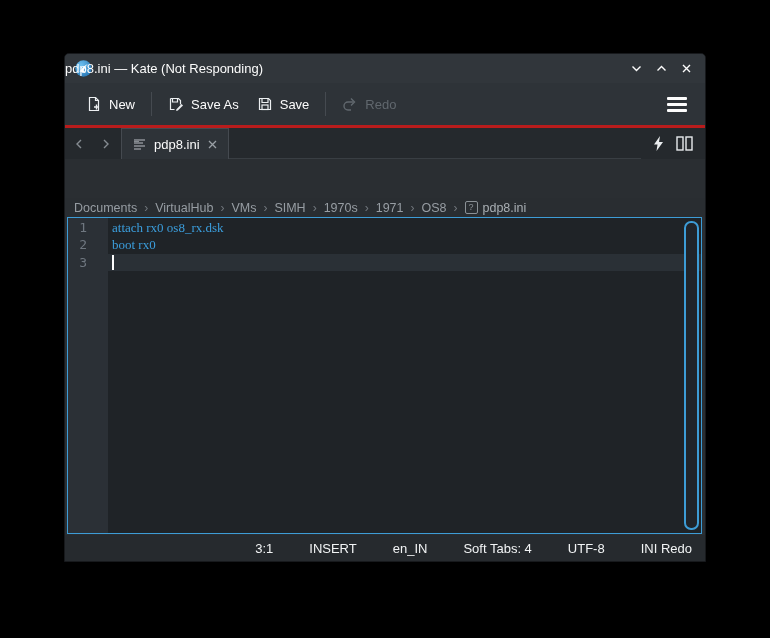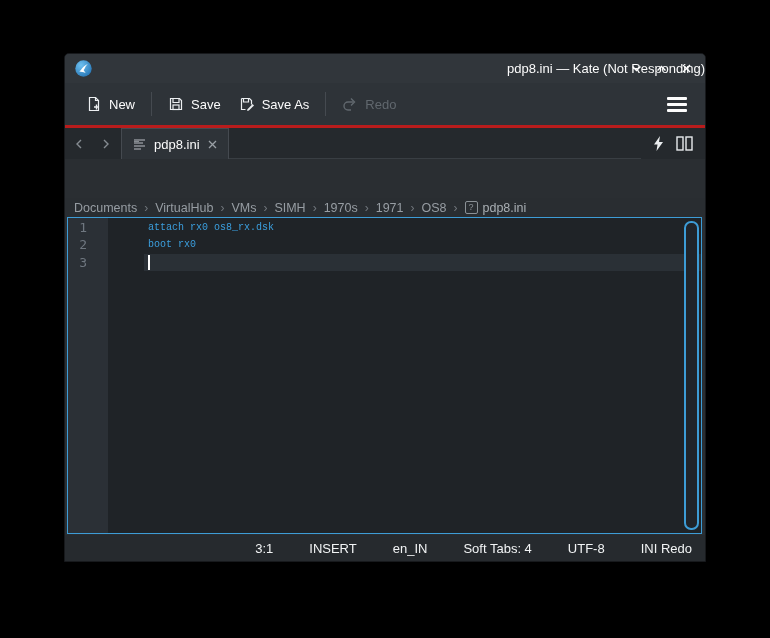--- a/index.html
+++ b/index.html
@@ -7,22 +7,22 @@
               font-family:"Liberation Sans", sans-serif; }
 
   .window { position:absolute; left:64px; top:53px; width:642px; height:509px;
             background:#2a2e32; border:1px solid #17191c; border-radius:5px 5px 0 0;
             display:flex; flex-direction:column; }
 
   
   .titlebar { height:29px; background:#31363b; border-radius:4px 4px 0 0;
               display:flex; align-items:center; position:relative; flex:0 0 auto; }
   .app-icon { width:19px; height:19px; margin-left:9px; }
-  .title { position:absolute; left:0; right:0; text-align:right;
-           color:#fcfcfc; font-size:13px;padding-left:12px; }
+  .title { position:absolute; left:0; right:0; text-align:left;
+           color:#fcfcfc; font-size:13px; }
   .win-controls { margin-left:auto; display:flex; align-items:center; gap:11px;
                   padding-right:12px; z-index:2; }
   .win-btn { width:14px; height:14px; display:flex; align-items:center; justify-content:center; }
   .win-btn svg { display:block; }
 
   
   .toolbar { height:45px; background:#2e3338; border-bottom:3px solid #b91c1c;
              display:flex; align-items:center; padding:0 12px; flex:0 0 auto; }
   .tbtn { display:flex; align-items:center; gap:7px; padding:6px 9px;
           color:#fcfcfc; font-size:13px; border-radius:3px; }
@@ -50,22 +50,22 @@
   .crumb-file { display:flex; align-items:center; gap:5px; color:#a9afb4; }
   .file-unknown-icon { width:13px; height:13px; border:1px solid #8b9196; border-radius:2px;
                        color:#8b9196; font-size:9px; line-height:11px; text-align:center; }
 
   
   .editor-frame { flex:1; margin:0 3px 1px 2px; border:1px solid #3d9cd6;
                   background:#1f2327; display:flex; position:relative; overflow:hidden; }
   .gutter { width:40px; background:#2b3036; color:#6f7780;
             font-family:"DejaVu Sans Mono", monospace; font-size:13px; line-height:17.4px;
             text-align:right; padding:1px 21px 0 0; flex:0 0 auto; }
-  .text-area { flex:1; position:relative; font-family:Liberation Mono, monospace;
-               font-size:10px; line-height:17.4px; padding-top:1px;padding-left:36px; }
+  .text-area { flex:1; position:relative; font-family:Liberation Serif, serif;
+               font-size:13px; line-height:17.4px; padding-top:1px; }
   .code-line { height:17.4px; padding-left:4px; color:#3b9edd; white-space:pre; position:relative; }
   .code-line.current { background:#2a3036; }
   .cursor { position:absolute; left:4px; top:1px; width:2px; height:15px; background:#fcfcfc; }
   .scrollbar { position:absolute; top:3px; bottom:3px; right:2px; width:15px;
                border:2px solid #3d9cd6; border-radius:7px; background:#20242a; }
 
   
   .statusbar { height:26px; background:#262a2e; display:flex; align-items:center;
                justify-content:flex-end; gap:34px; padding-right:12px;
                color:#f2f4f5; font-size:13px; flex:0 0 auto; }
@@ -112,33 +112,33 @@
       <svg width="16" height="16" viewBox="0 0 16 16">
         <path d="M3.5 1.5 h6 l3 3 v10 h-9 z" fill="none" stroke="#eceff1" stroke-width="1.2"></path>
         <path d="M9.5 1.5 v3 h3" fill="none" stroke="#eceff1" stroke-width="1.2"></path>
         <path d="M8 11 h5 M10.5 8.5 v5" stroke="#eceff1" stroke-width="1.4"></path>
       </svg>
       <span>New</span>
     </div>
     <div class="tsep"></div>
     <div class="tbtn">
       <svg width="16" height="16" viewBox="0 0 16 16">
+        <path d="M2.5 2.5 h8 l2 2 v4 M6.5 13.5 h-4 v-11" fill="none" stroke="#eceff1" stroke-width="1.2"></path>
+        <path d="M4.5 2.5 v3.5 h5 v-3.5" fill="none" stroke="#eceff1" stroke-width="1.2"></path>
+        <path d="M8.5 13.2 L13.6 8.1 L15 9.5 L9.9 14.6 L8.2 15 Z" fill="#eceff1"></path>
+      </svg>
+      <span>Save As</span>
+    </div>
+    <div class="tbtn">
+      <svg width="16" height="16" viewBox="0 0 16 16">
         <path d="M2.5 2.5 h9 l2 2 v9 h-11 z" fill="none" stroke="#eceff1" stroke-width="1.2"></path>
         <path d="M5 2.5 v4 h6 v-4" fill="none" stroke="#eceff1" stroke-width="1.2"></path>
         <rect x="5" y="9" width="6" height="4.5" fill="none" stroke="#eceff1" stroke-width="1.2"></rect>
       </svg>
       <span>Save</span>
-    </div>
-    <div class="tbtn">
-      <svg width="16" height="16" viewBox="0 0 16 16">
-        <path d="M2.5 2.5 h8 l2 2 v4 M6.5 13.5 h-4 v-11" fill="none" stroke="#eceff1" stroke-width="1.2"></path>
-        <path d="M4.5 2.5 v3.5 h5 v-3.5" fill="none" stroke="#eceff1" stroke-width="1.2"></path>
-        <path d="M8.5 13.2 L13.6 8.1 L15 9.5 L9.9 14.6 L8.2 15 Z" fill="#eceff1"></path>
-      </svg>
-      <span>Save As</span>
     </div>
     <div class="tsep"></div>
     <div class="tbtn disabled" aria-disabled="true">
       <svg width="16" height="16" viewBox="0 0 16 16">
         <path d="M11.5 6 H6 a4 4 0 0 0 0 8 H9" fill="none" stroke="#61686e" stroke-width="1.4"></path>
         <path d="M9 2.5 L12.5 6 L9 9.5" fill="none" stroke="#61686e" stroke-width="1.4"></path>
       </svg>
       <span>Redo</span>
     </div>
     <div class="spacer"></div>

